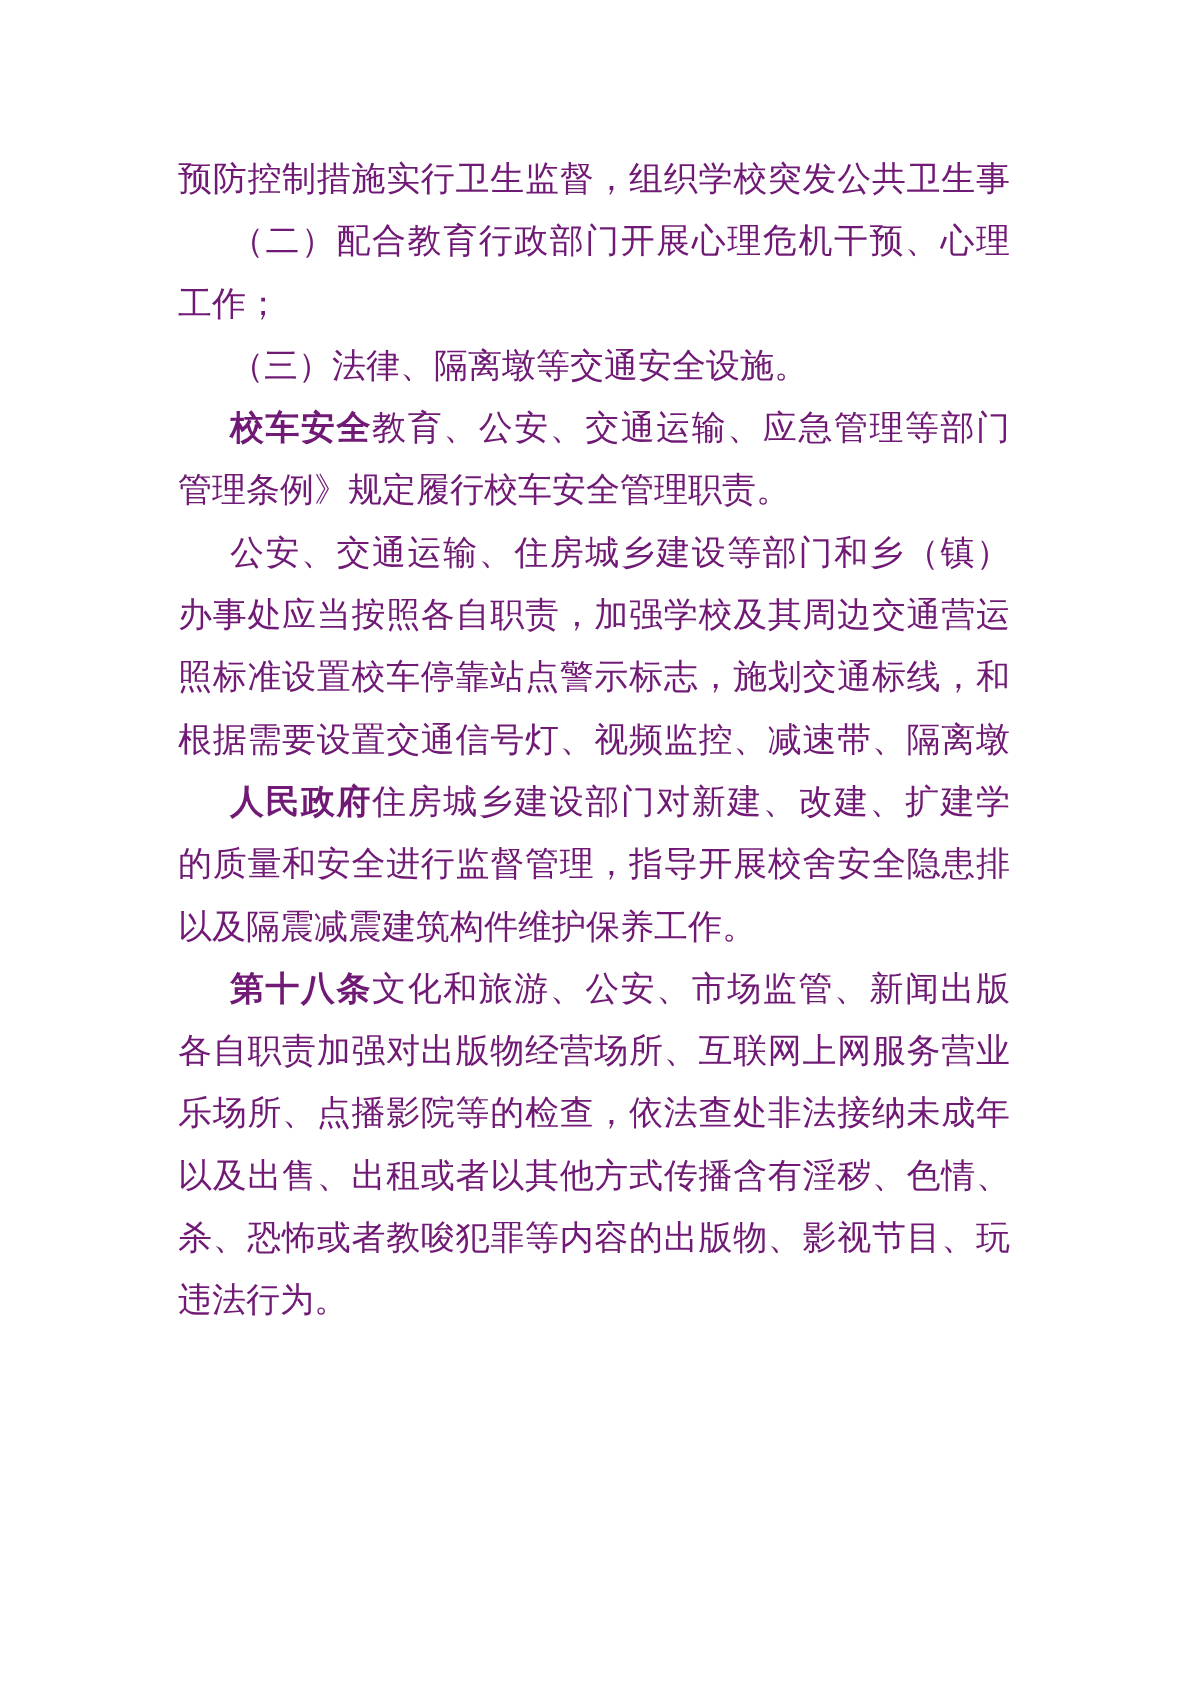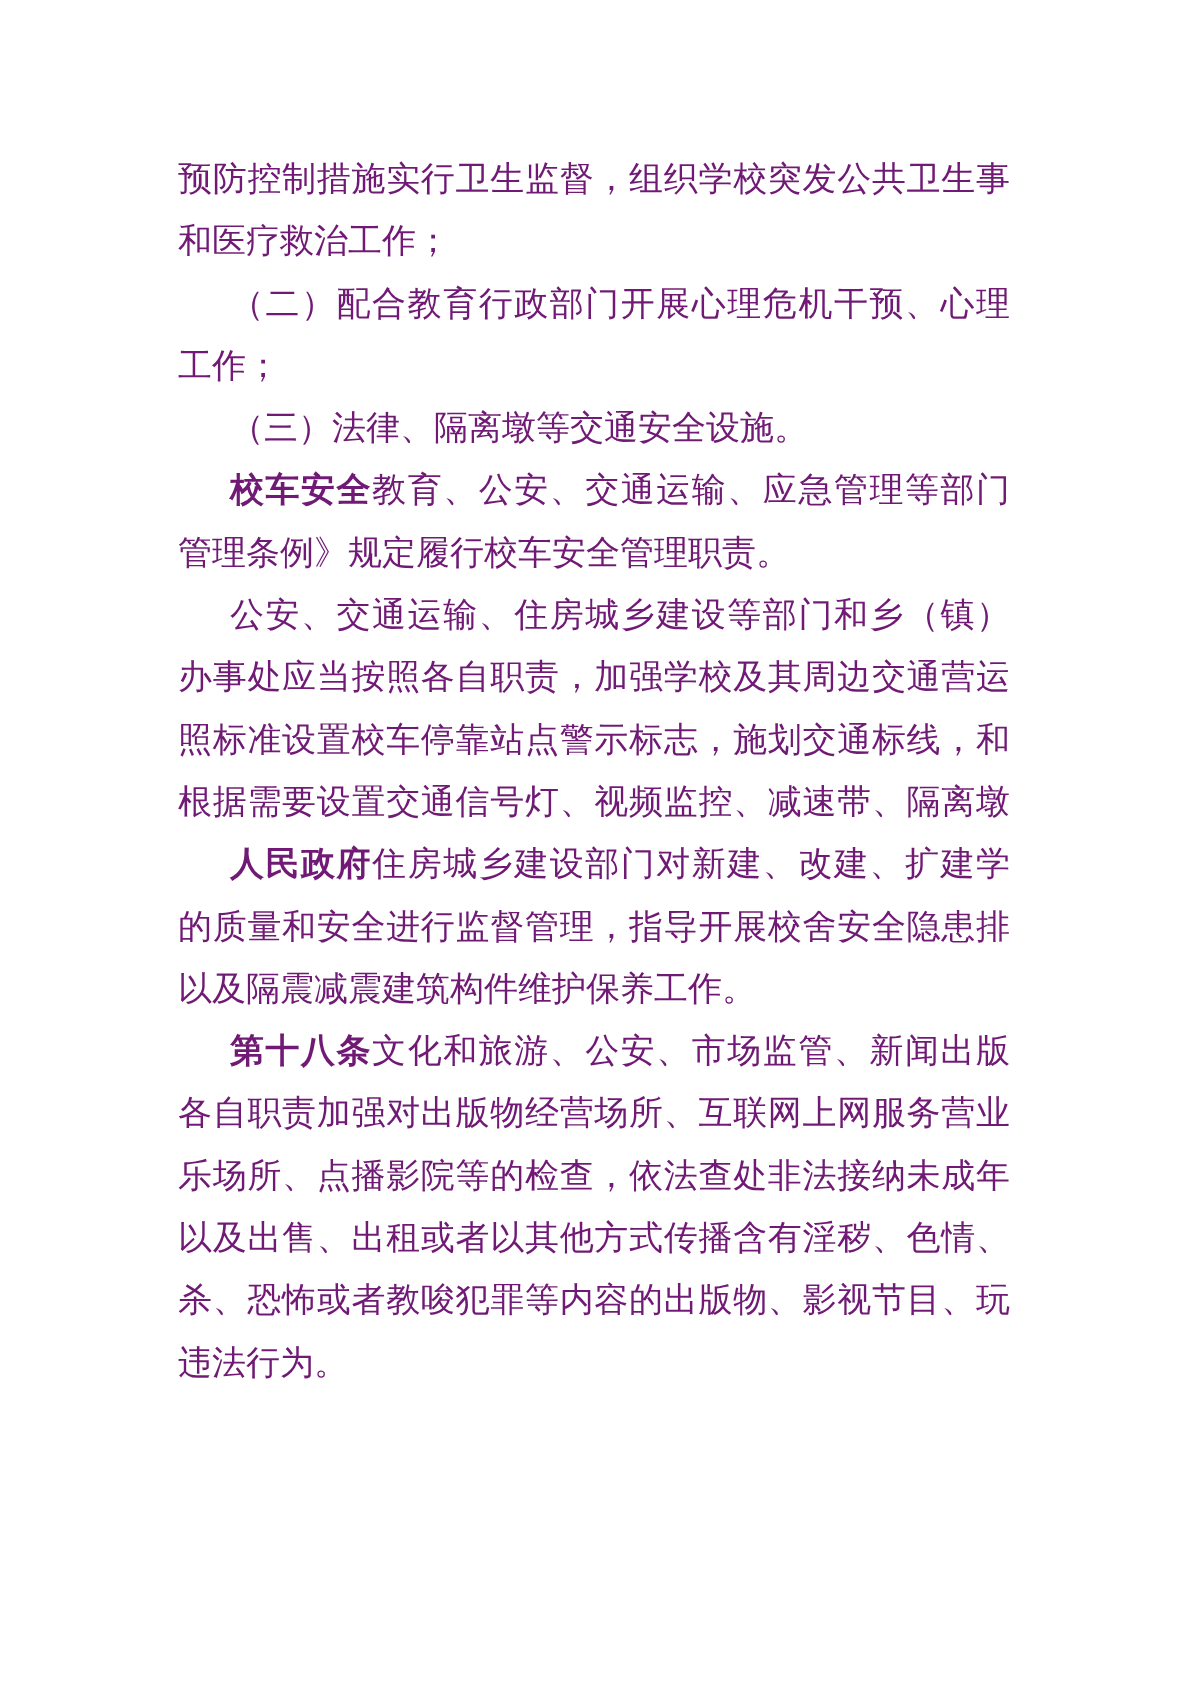--- a/index.html
+++ b/index.html
@@ -57,21 +57,20 @@
     font-weight: bold;
   }
 </style>
 </head>
 <body>
 
 <div class="page">
   <div class="doc-body" id="doc-body">
       <div class="para">
         <div class="line">预防控制措施实行卫生监督，组织学校突发公共卫生事件的调查、处置</div>
-        <div class="line">和医疗救治工作；</div>
       </div>
       <div class="para">
         <div class="line indent">（二）配合教育行政部门开展心理危机干预、心理健康科普宣传等</div>
         <div class="line">工作；</div>
       </div>
       <div class="para">
         <div class="line indent">（三）法律、隔离墩等交通安全设施。</div>
       </div>
       <div class="para">
         <div class="line indent"><span class="article-no">校车安全</span><span>教育、公安、交通运输、应急管理等部门按照《校车安全</span></div>

